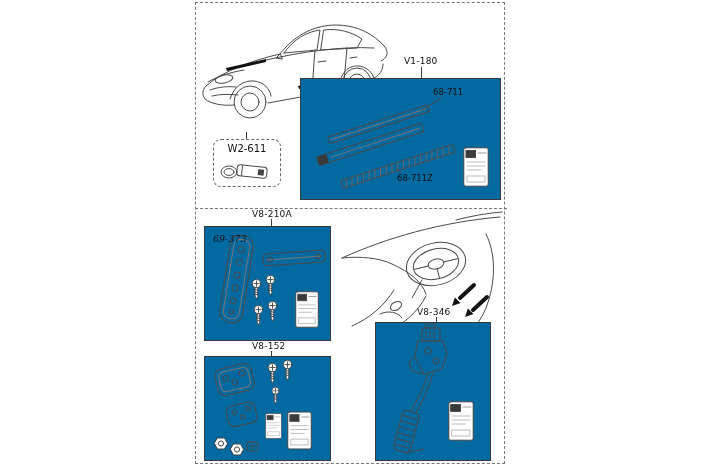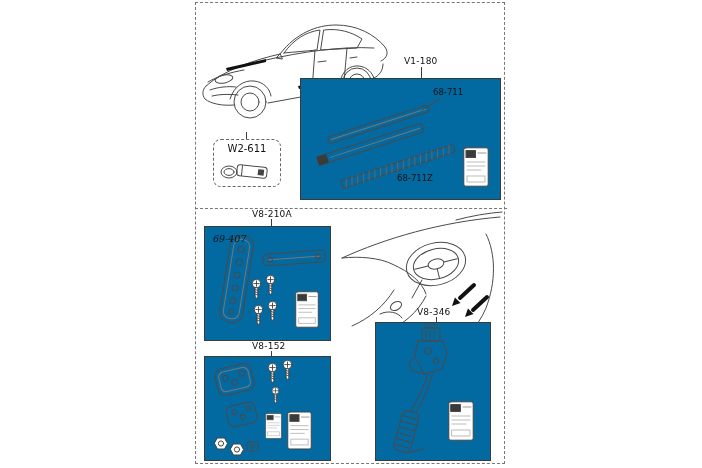--- a/index.html
+++ b/index.html
@@ -153,21 +153,21 @@
           <circle cx="65" cy="31" r="2.4"></circle>
           <circle cx="113" cy="31" r="2.4"></circle>
         </g>
         <use href="#sym-screw" x="46" y="52" width="11" height="22"></use>
         <use href="#sym-screw" x="60" y="48" width="11" height="22"></use>
         <use href="#sym-screw" x="48" y="78" width="11" height="22"></use>
         <use href="#sym-screw" x="62" y="74" width="11" height="22"></use>
         <use href="#sym-pkg" x="90" y="64" width="24" height="37"></use>
       </g>
     </svg>
-    <div class="inner-label hand" style="left:8px;top:7px">69-407</div>
+    <div class="inner-label hand" style="left:8px;top:7px">69-373</div>
   </div>
 
   <svg class="abs" style="left:336px;top:210px" width="170" height="128" viewBox="0 0 170 128">
     <g fill="none" stroke="#4a4a4a" stroke-width="1" stroke-linecap="round">
       <path d="M6,48 C50,28 105,12 164,7"></path>
       <path d="M120,10 C135,6 152,3 166,2"></path>
       <path d="M6,48 C24,46 44,48 56,54 C74,62 86,72 90,84"></path>
       <path d="M150,24 C160,44 160,72 150,98 C146,108 140,116 134,122"></path>
       <g transform="rotate(-14 100 54)">
         <ellipse cx="100" cy="54" rx="30" ry="21"></ellipse>

